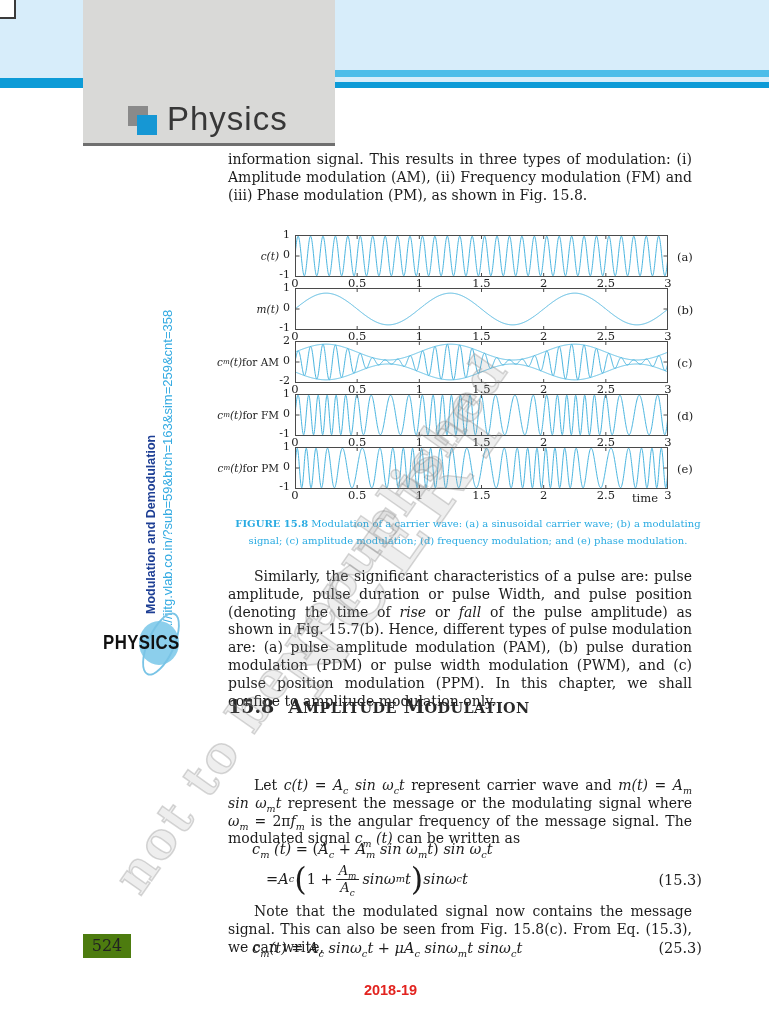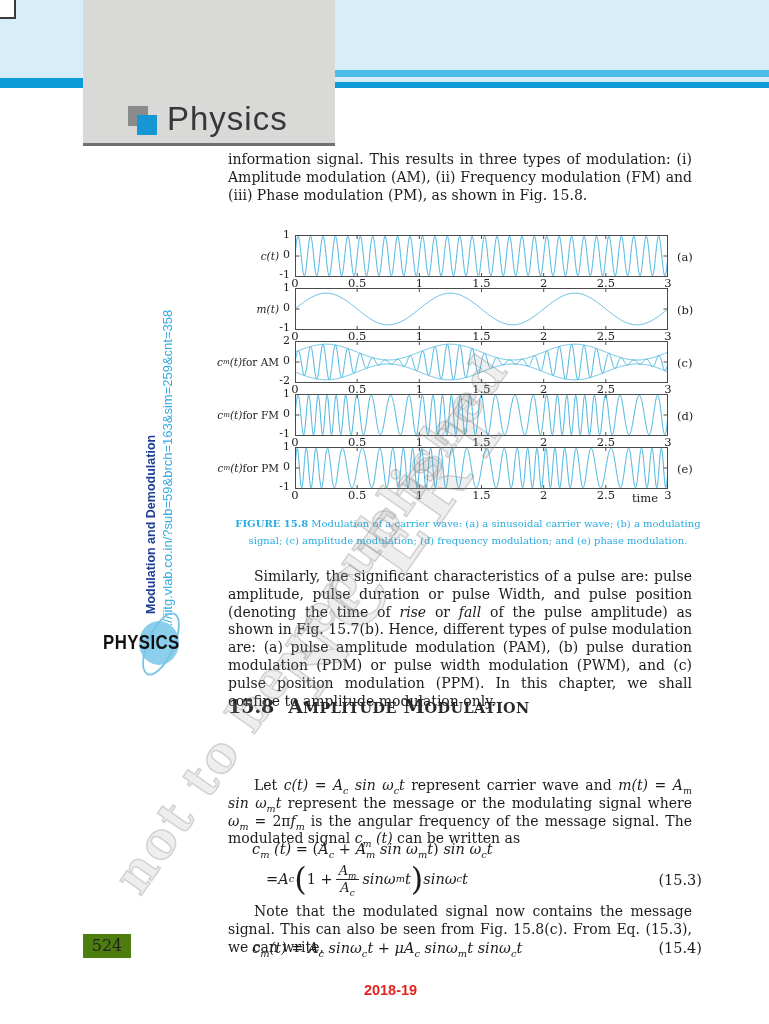--- a/index.html
+++ b/index.html
@@ -316,21 +316,21 @@
       <span class="bigp">)</span>
       <span class=""> </span>
       <span class="it">sin</span>
       <span class="it">ω</span>
       <span class="sub">c</span>
       <span class="it">t</span>
     </div>
   <div class="eq-label" style="top:872px;">(15.3)</div>
   <div class="para indent" style="top:903px;">Note that the modulated signal now contains the message signal. This can also be seen from Fig. 15.8(c). From Eq. (15.3), we can write,</div>
   <div class="eq" style="left:252px;top:940px;"><span class="it">c</span><span class="sub">m</span><span class="it">(t)</span><span class=""> = </span><span class="it">A</span><span class="sub">c</span><span class="">  </span><span class="it">sin</span><span class="it">ω</span><span class="sub">c</span><span class="it">t</span><span class=""> + </span><span class="it">μA</span><span class="sub">c</span><span class="">  </span><span class="it">sin</span><span class="it">ω</span><span class="sub">m</span><span class="it">t</span><span class="">  </span><span class="it">sin</span><span class="it">ω</span><span class="sub">c</span><span class="it">t</span></div>
-  <div class="eq-label" style="top:940px;">(15.4)</div>
+  <div class="eq-label" style="top:940px;">(25.3)</div>
 
   <div class="sidebar">
     <div class="sb-title">Modulation and Demodulation</div>
     <div class="sb-url">http://iitg.vlab.co.in/?sub=59&amp;brch=163&amp;sim=259&amp;cnt=358</div>
   </div>
 
   <div class="logo">
     <div class="logo-circle"></div>
     <div class="logo-ring"></div>
     <div class="logo-text">PHYSICS</div>

